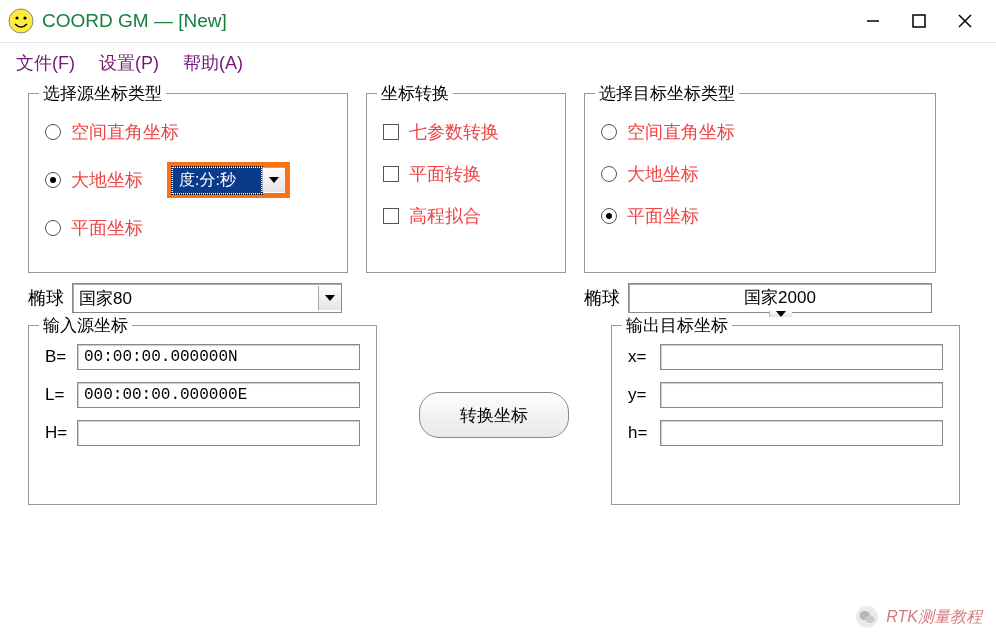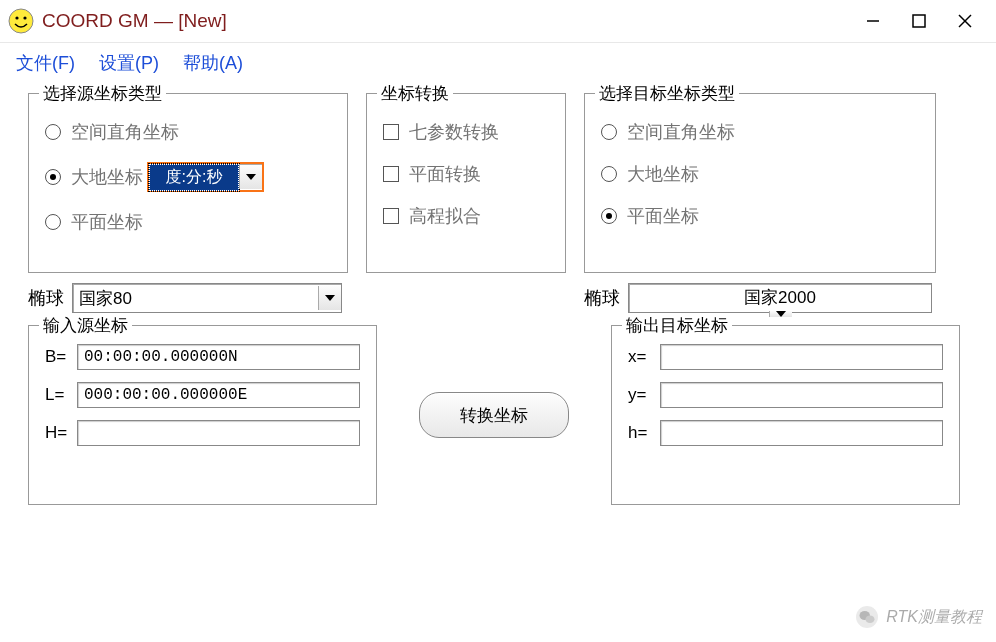--- a/index.html
+++ b/index.html
@@ -24,40 +24,40 @@
     .titlebar .icon {
       width: 26px;
       height: 26px;
       margin-right: 8px;
       display: flex;
       align-items: center;
       justify-content: center;
     }
     .titlebar .title {
       font-size: 19px;
-      color: #7f1d1d;
+      color: #15803d;
       flex: 0 0 auto;
     }
     .titlebar .spacer { flex: 1; }
     .win-btn {
       width: 46px;
       height: 42px;
       display: flex;
       align-items: center;
       justify-content: center;
       font-size: 20px;
       color: #000;
     }
     .menubar {
       display: flex;
       gap: 24px;
       padding: 8px 16px 8px 16px;
       font-size: 18px;
     }
-    .menu-item { color: #1d4ed8; }
+    .menu-item { color: #701a75; }
     .main {
       padding: 10px 36px 10px 28px;
     }
     .top-row {
       display: flex;
       gap: 18px;
       margin-bottom: 10px;
     }
     .groupbox {
       border: 1px solid #999;
@@ -103,31 +103,30 @@
     }
     .check-box {
       width: 14px;
       height: 14px;
       border: 1px solid #555;
       margin-right: 10px;
       background: #fff;
     }
     .radio-label, .check-label {
       font-size: 18px;
-      color: #737373;
+      color: #ef4444;
     }
     .combo-inline {
       display: inline-flex;
       align-items: center;
-      margin-left: 4px;
+      margin-left: 24px;
       height: 26px;
-      border: 2px solid #f97316;
+      border: 5px solid #f97316;
       background: #fff;
       box-shadow: inset 1px 1px 0 #aaa;
-      text-align: center;
     }
     .combo-inline .combo-val {
       padding: 2px 6px;
       font-size: 16px;
       min-width: 76px;
     }
     .combo-inline .combo-val.highlight {
       background: #0a3a8a;
       color: #fff;
       border: 1px dotted #fff;
@@ -238,21 +237,21 @@
     }
     .watermark {
       position: absolute;
       right: 14px;
       bottom: 14px;
       display: flex;
       align-items: center;
       gap: 8px;
       opacity: 0.6;
       font-size: 16px;
-      color: #737373;
+      color: #b91c1c;
       font-style: italic;
     }
     .wm-icon {
       width: 22px;
       height: 22px;
       border-radius: 50%;
       background: #ddd;
       display: flex;
       align-items: center;
       justify-content: center;

